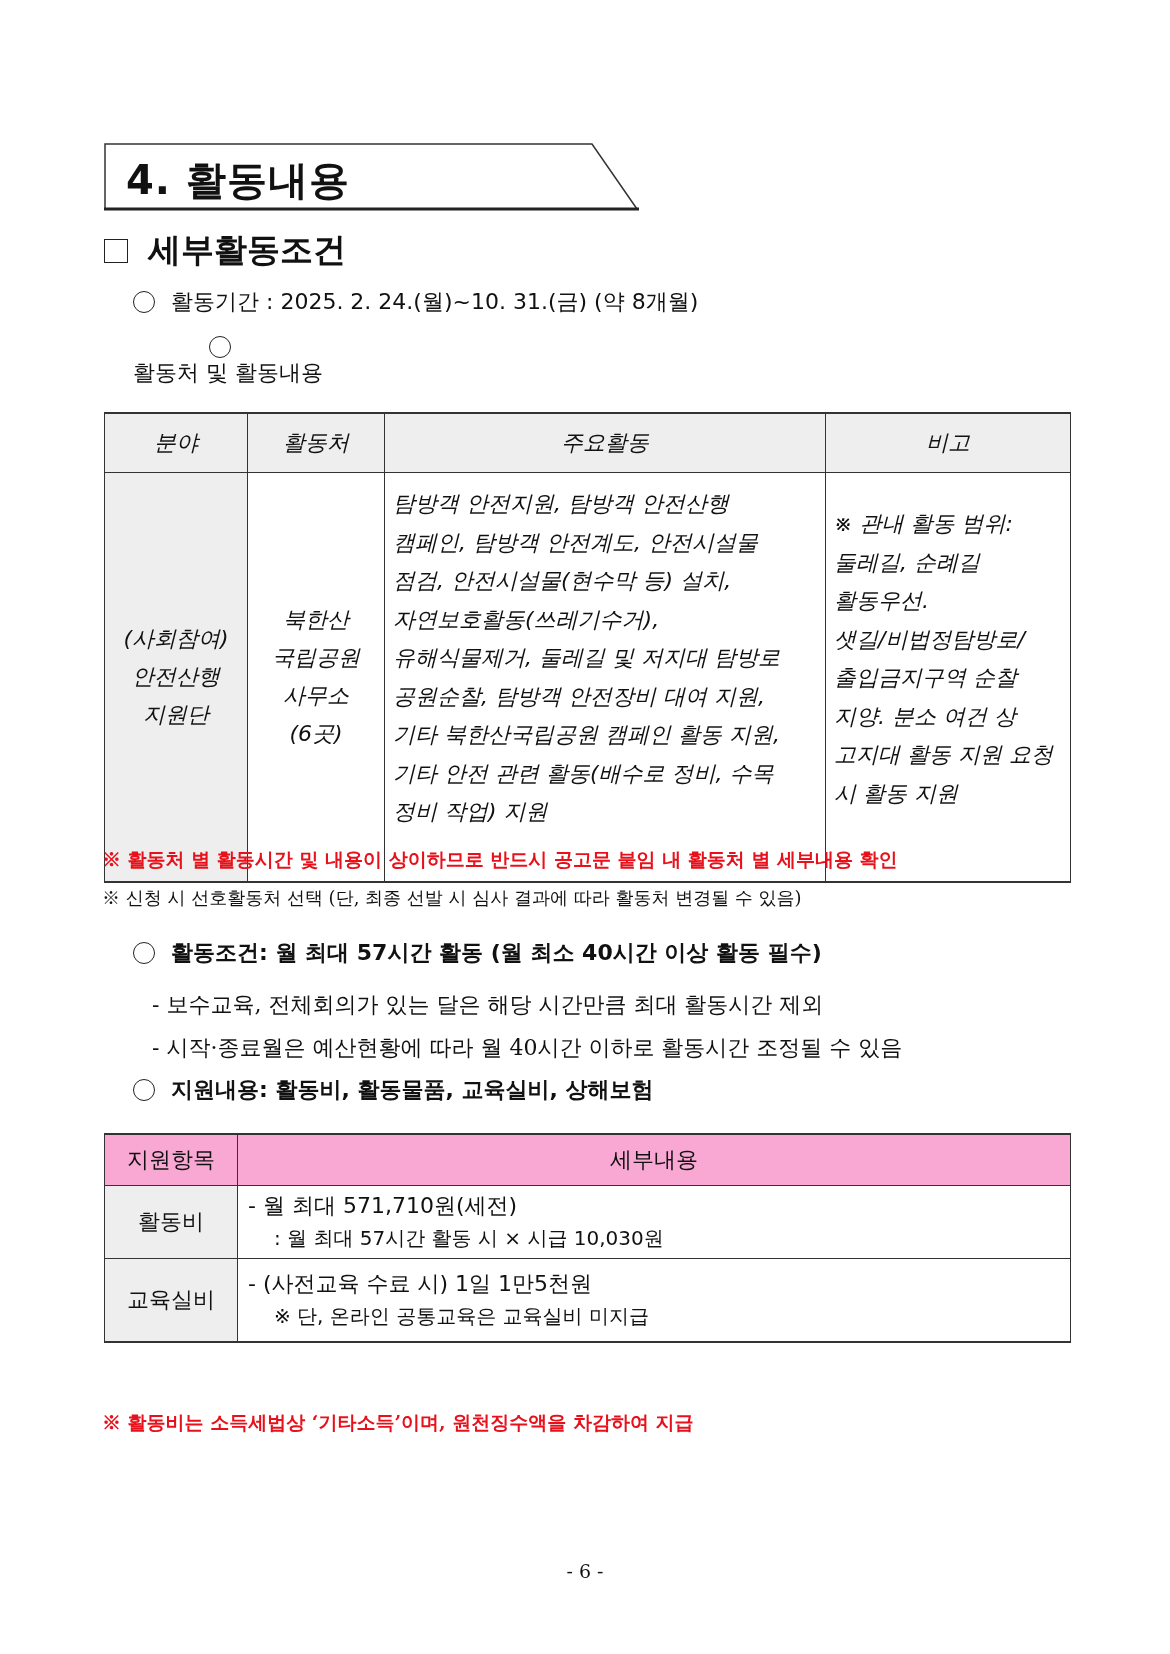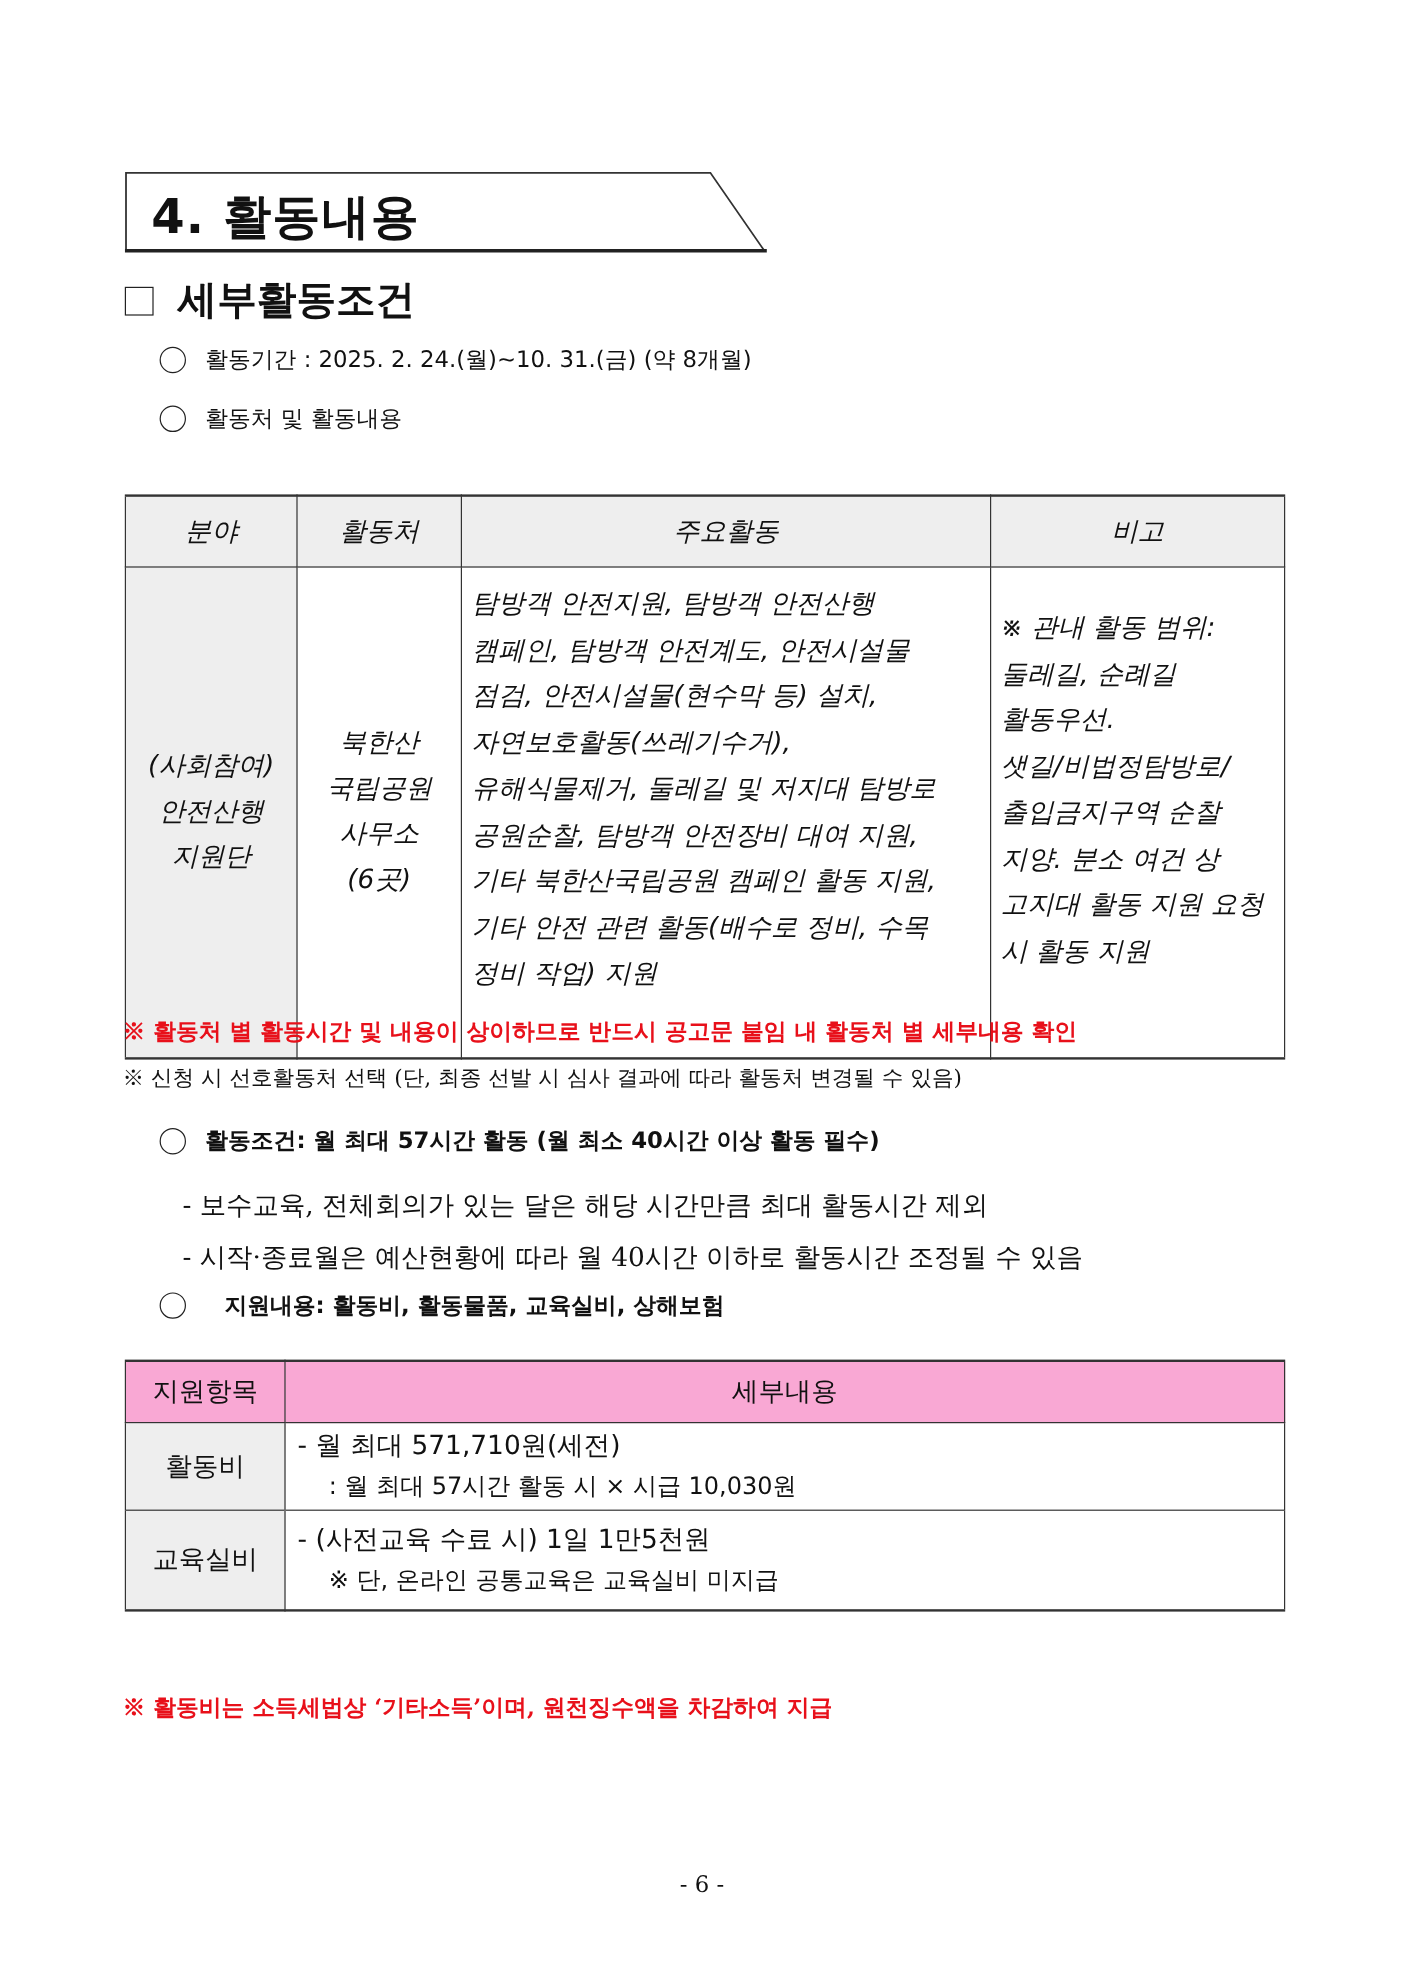--- a/index.html
+++ b/index.html
@@ -16,21 +16,21 @@
       position: absolute; left: 22px; top: 10px;
       font-size: 40px; font-weight: bold; letter-spacing: 1px; white-space: nowrap;
     }
 
     .sub-heading {
       left: 104px; top: 228px; font-size: 33px; font-weight: bold; white-space: nowrap;
       display: flex; align-items: center;
     }
     .sq-icon { display: inline-block; width: 24px; height: 24px; border: 1.5px solid #222; margin-right: 20px; box-sizing: border-box; }
 
-    .bullet-line { font-size: 19px; white-space: nowrap; display: flex; align-items: center; }
+    .bullet-line { font-size: 22px; white-space: nowrap; display: flex; align-items: center; }
     .circ-icon { display: inline-block; width: 22px; height: 22px; border: 1.6px solid #222; border-radius: 50%; margin-right: 16px; box-sizing: border-box; }
     .bold { font-weight: bold; }
 
     table { border-collapse: collapse; position: absolute; table-layout: fixed; }
     table td, table th { border: 1.2px solid #333; padding: 0; font-weight: normal; }
     .t1 { left: 104px; top: 412px; width: 966px; border-top: 2px solid #333; border-bottom: 2px solid #333; font-style: italic; }
     .t1 th { background: #eeeeee; height: 58px; font-size: 22px; text-align: center; }
     .t1 td { height: 376px; font-size: 22px; vertical-align: middle; }
     .t1 .c-field { background: #eeeeee; text-align: center; line-height: 38px; }
     .t1 .c-place { text-align: center; line-height: 38px; }
@@ -70,21 +70,21 @@
 <div class="abs sub-heading">
   <span class="sq-icon"></span>
   <span>세부활동조건</span>
 </div>
 
 <div class="abs bullet-line" style="left:133px; top:287px;">
   <span class="circ-icon"></span>
   <span>활동기간 : 2025. 2. 24.(월)~10. 31.(금) (약 8개월)</span>
 </div>
 
-<div class="abs bullet-line" style="left:133px; top:336px;">
+<div class="abs bullet-line" style="left:133px; top:336px;flex-direction:column;">
   <span class="circ-icon"></span>
   <span>활동처 및 활동내용</span>
 </div>
 
 <table class="t1">
   <colgroup>
     <col style="width:143px">
       <col style="width:137px">
       <col style="width:441px">
       <col style="width:245px">
@@ -136,21 +136,21 @@
 <div class="abs note-red">※ 활동처 별 활동시간 및 내용이 상이하므로 반드시 공고문 붙임 내 활동처 별 세부내용 확인</div>
 <div class="abs note-black">※ 신청 시 선호활동처 선택 (단, 최종 선발 시 심사 결과에 따라 활동처 변경될 수 있음)</div>
 
 <div class="abs bullet-line" style="left:133px; top:938px;">
   <span class="circ-icon"></span>
   <span class="bold">활동조건: 월 최대 57시간 활동 (월 최소 40시간 이상 활동 필수)</span>
 </div>
 <div class="abs dash-line" style="left:152px; top:990px;">- 보수교육, 전체회의가 있는 달은 해당 시간만큼 최대 활동시간 제외</div>
 <div class="abs dash-line" style="left:152px; top:1033px;">- 시작·종료월은 예산현황에 따라 월 40시간 이하로 활동시간 조정될 수 있음</div>
 
-<div class="abs bullet-line" style="left:133px; top:1075px;gap:16px;">
+<div class="abs bullet-line" style="left:133px; top:1075px;">
   <span class="circ-icon"></span>
   <span class="bold">지원내용: 활동비, 활동물품, 교육실비, 상해보험</span>
 </div>
 
 <table class="t2">
   <colgroup>
       <col style="width:133px">
       <col style="width:833px">
     </colgroup>
   <tbody>

